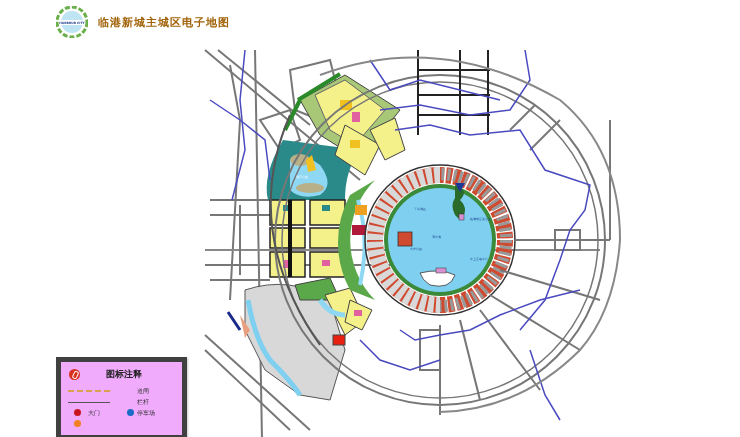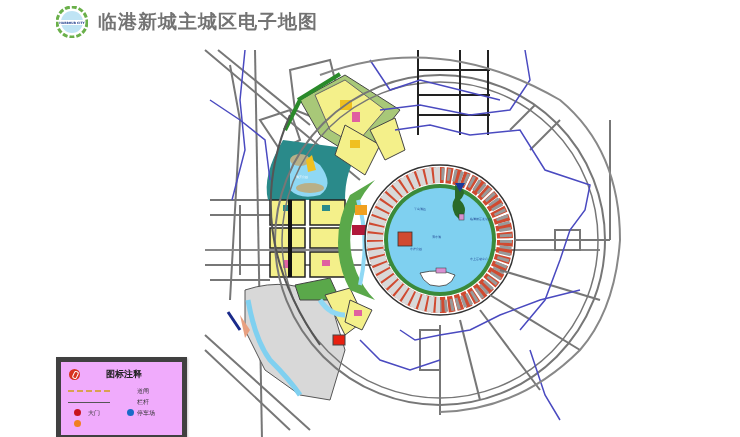--- a/index.html
+++ b/index.html
@@ -1,19 +1,19 @@
 <!DOCTYPE html>
 <html><head>
 <meta charset="utf-8">
 <style>
   html,body{margin:0;padding:0;background:#ffffff;}
   body{width:740px;height:437px;position:relative;overflow:hidden;font-family:"DejaVu Sans",sans-serif;}
   .header{position:absolute;left:56px;top:6px;height:32px;display:flex;align-items:center;}
   .logo{width:32px;height:32px;position:relative;}
-  .title{margin-left:10px;font-size:19px;font-weight:bold;color:#737373;letter-spacing:1px;}
+  .title{margin-left:10px;font-size:11px;font-weight:bold;color:#a16207;letter-spacing:1px;}
   .map{position:absolute;left:0;top:0;width:740px;height:437px;}
   .legend{position:absolute;left:56px;top:357px;width:121px;height:73px;border:5px solid #404040;background:#f0abfc;box-shadow:1px 1px 2px #ccc;}
   .lg-icon{position:absolute;left:8px;top:7px;width:11px;height:11px;border-radius:50%;background:#d7321e;}
   .lg-icon::after{content:"";position:absolute;left:4px;top:2px;width:3px;height:6px;border:1px solid #fff;border-radius:2px;transform:rotate(25deg);}
   .lg-title{position:absolute;left:45px;top:6px;font-size:9px;font-weight:bold;color:#222;}
   .lg-dash{position:absolute;left:7px;top:28px;width:42px;height:0;border-top:2px dashed #d9a050;}
   .lg-line{position:absolute;left:7px;top:40px;width:42px;height:0;border-top:1px solid #555;}
   .lg-t{position:absolute;font-size:6px;color:#333;}
   .dot{position:absolute;width:7px;height:7px;border-radius:50%;}
 </style>

